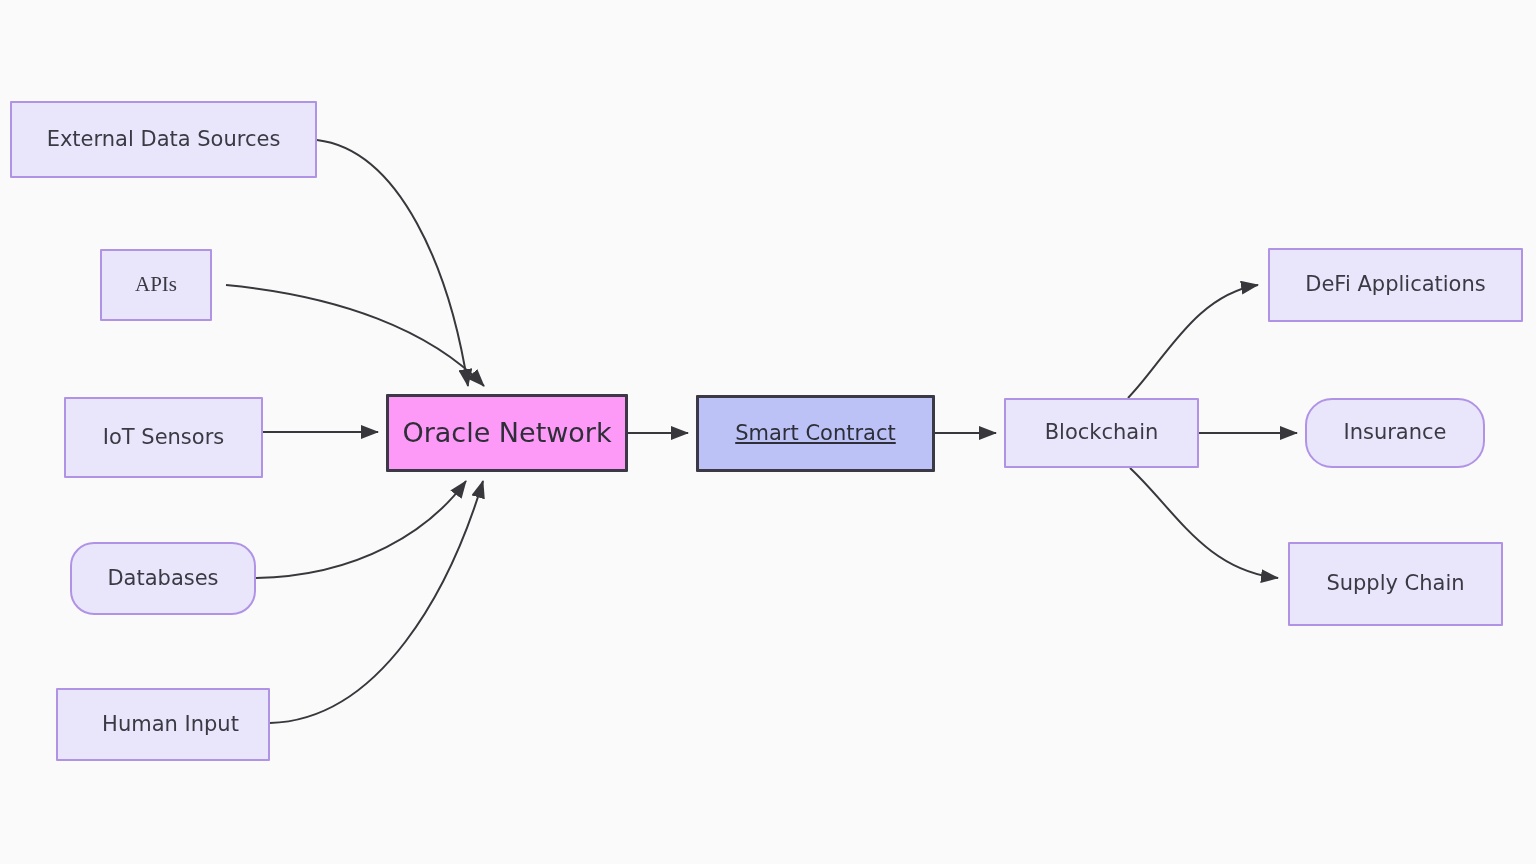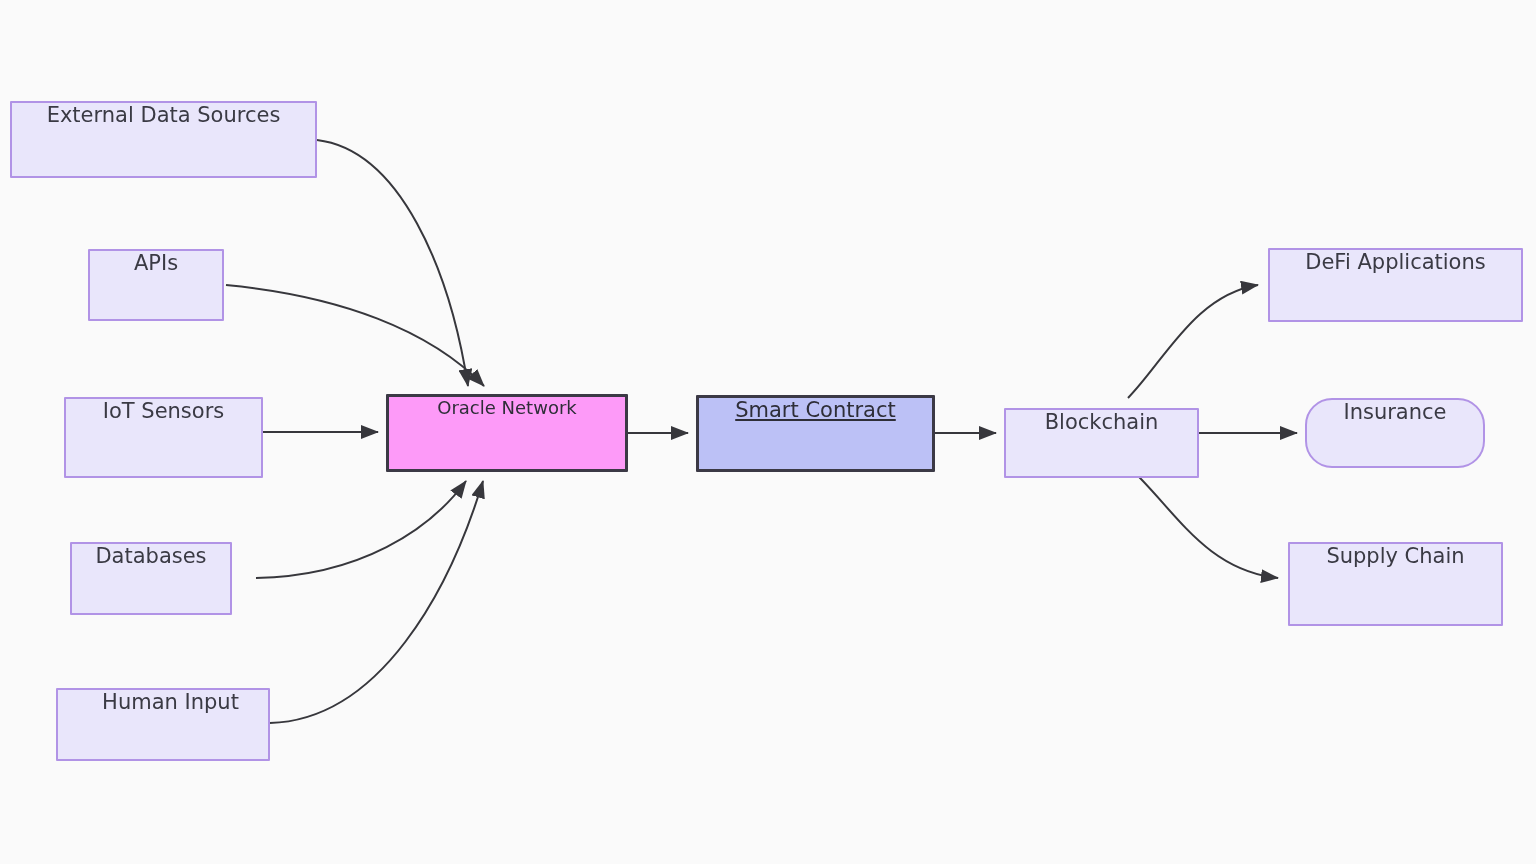--- a/index.html
+++ b/index.html
@@ -26,21 +26,21 @@
     left: 0;
     top: 0;
     width: 1536px;
     height: 864px;
     pointer-events: none;
   }
   .node {
     position: absolute;
     box-sizing: border-box;
     display: flex;
-    align-items: flex-start;
+    align-items: center;
     justify-content: center;
     text-align: center;
     border-radius: 1px;
   }
   .node-label {
     display: block;
     line-height: 1.2;
     white-space: nowrap;
   }
   
@@ -49,21 +49,21 @@
     border: 2px solid #b193e6;
     color: #3a3a44;
     font-size: 21px;
     font-weight: 400;
   }
   
   .node.style-pink {
     background: #fd9af8;
     border: 3px solid #3b3945;
     color: #2e2e38;
-    font-size: 18px;
+    font-size: 27px;
     font-weight: 400;
   }
   
   .node.style-periwinkle {
     background: #bcc1f6;
     border: 3px solid #3b3945;
     color: #2e2e38;
     font-size: 21px;
     font-weight: 400;
   }
@@ -90,39 +90,39 @@
         <path d="M 1128 398 C 1165 360 1195 295 1258 285" fill="none" stroke="#37373c" stroke-width="2" marker-end="url(#arrowhead)"></path>
         <path d="M 1199 433 L 1297 433" fill="none" stroke="#37373c" stroke-width="2" marker-end="url(#arrowhead)"></path>
         <path d="M 1130 468 C 1175 510 1205 570 1278 578" fill="none" stroke="#37373c" stroke-width="2" marker-end="url(#arrowhead)"></path>
       </g>
   </svg>
 
   <div id="nodes-group">
       <div class="node style-lavender" style="left: 10px; top: 101px; width: 307px; height: 77px;">
         <span class="node-label">External Data Sources</span>
       </div>
-      <div class="node style-lavender" style="left: 88px; top: 249px; width: 136px; height: 72px;">
+      <div class="node style-lavender" style="left: 100px; top: 249px; width: 112px; height: 72px; font-family: Liberation Serif, serif;">
         <span class="node-label">APIs</span>
       </div>
       <div class="node style-lavender" style="left: 64px; top: 397px; width: 199px; height: 81px;">
         <span class="node-label">IoT Sensors</span>
       </div>
-      <div class="node style-lavender" style="left: 70px; top: 542px; width: 162px; height: 73px;">
+      <div class="node style-lavender" style="left: 70px; top: 542px; width: 186px; height: 73px; border-radius: 24px;">
         <span class="node-label">Databases</span>
       </div>
       <div class="node style-lavender" style="left: 56px; top: 688px; width: 214px; height: 73px; padding-left: 15px;">
         <span class="node-label">Human Input</span>
       </div>
       <div class="node style-pink" style="left: 386px; top: 394px; width: 242px; height: 78px;">
         <span class="node-label">Oracle Network</span>
       </div>
       <div class="node style-periwinkle" style="left: 696px; top: 395px; width: 239px; height: 77px; text-decoration: underline;">
         <span class="node-label">Smart Contract</span>
       </div>
-      <div class="node style-lavender" style="left: 1004px; top: 408px; width: 195px; height: 70px;">
+      <div class="node style-lavender" style="left: 1004px; top: 398px; width: 195px; height: 70px;">
         <span class="node-label">Blockchain</span>
       </div>
       <div class="node style-lavender" style="left: 1268px; top: 248px; width: 255px; height: 74px;">
         <span class="node-label">DeFi Applications</span>
       </div>
       <div class="node style-lavender" style="left: 1305px; top: 398px; width: 180px; height: 70px; border-radius: 27px;">
         <span class="node-label">Insurance</span>
       </div>
       <div class="node style-lavender" style="left: 1288px; top: 542px; width: 215px; height: 84px;">
         <span class="node-label">Supply Chain</span>

